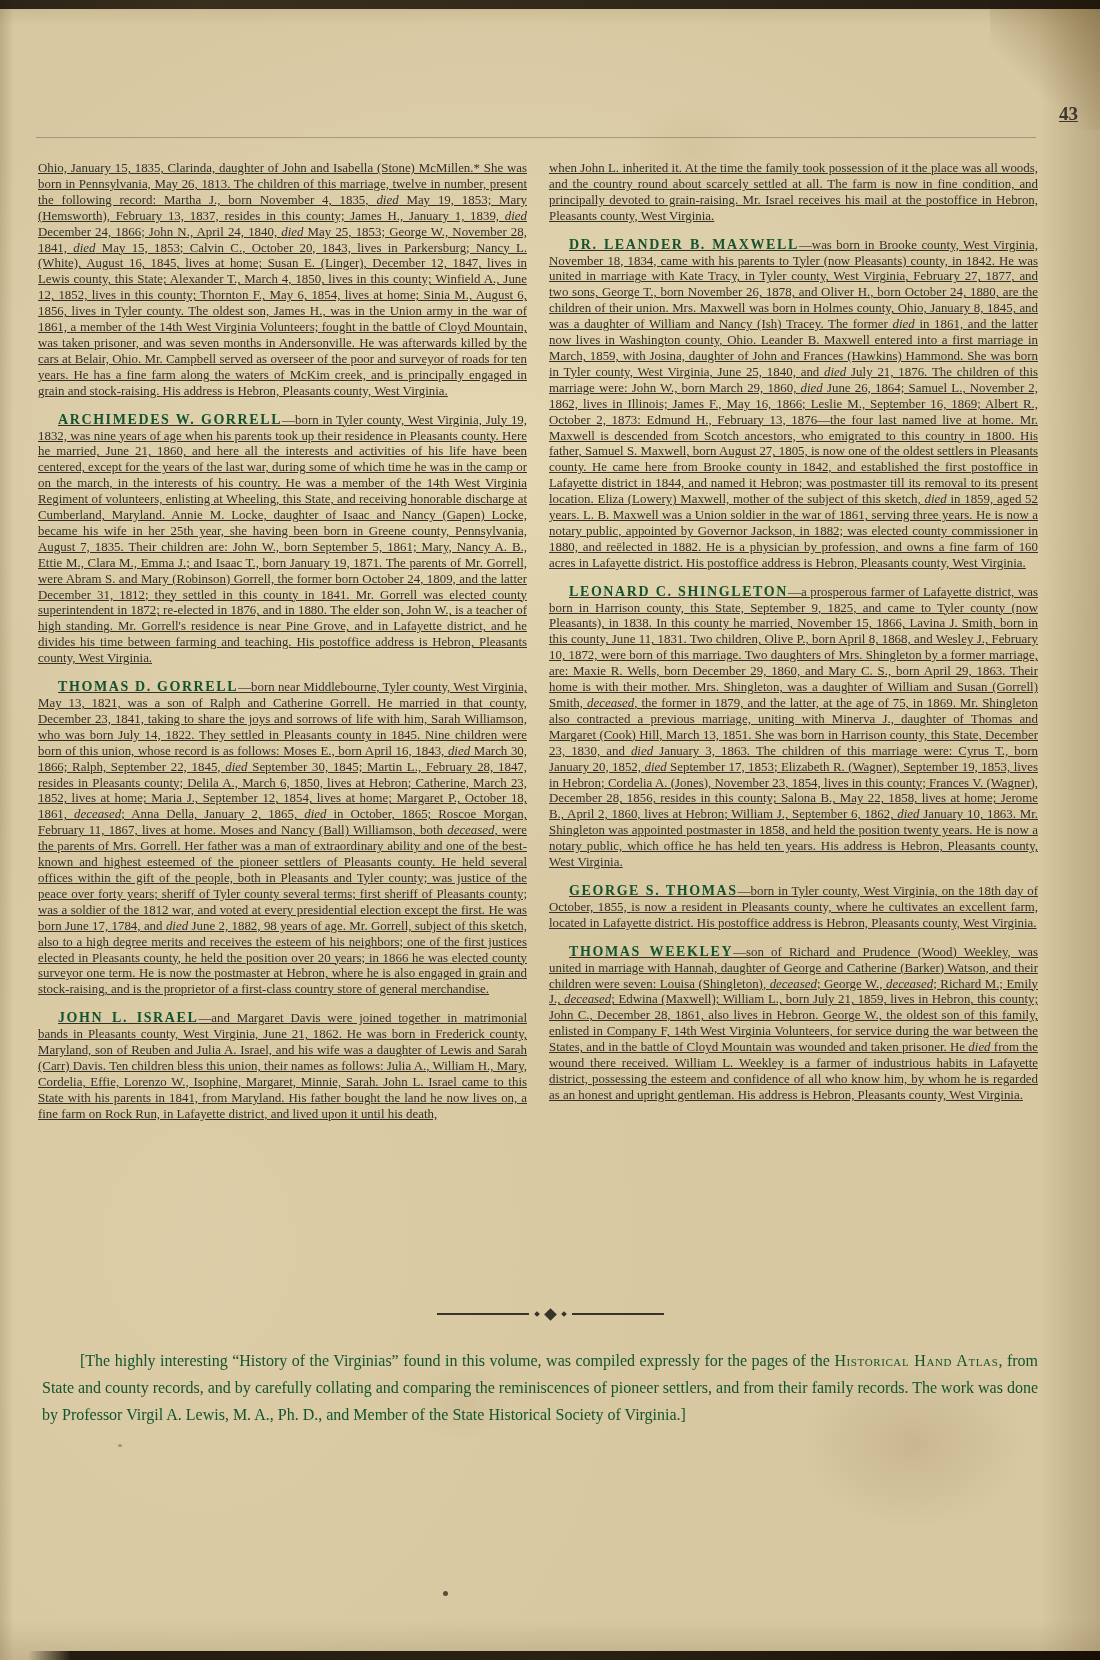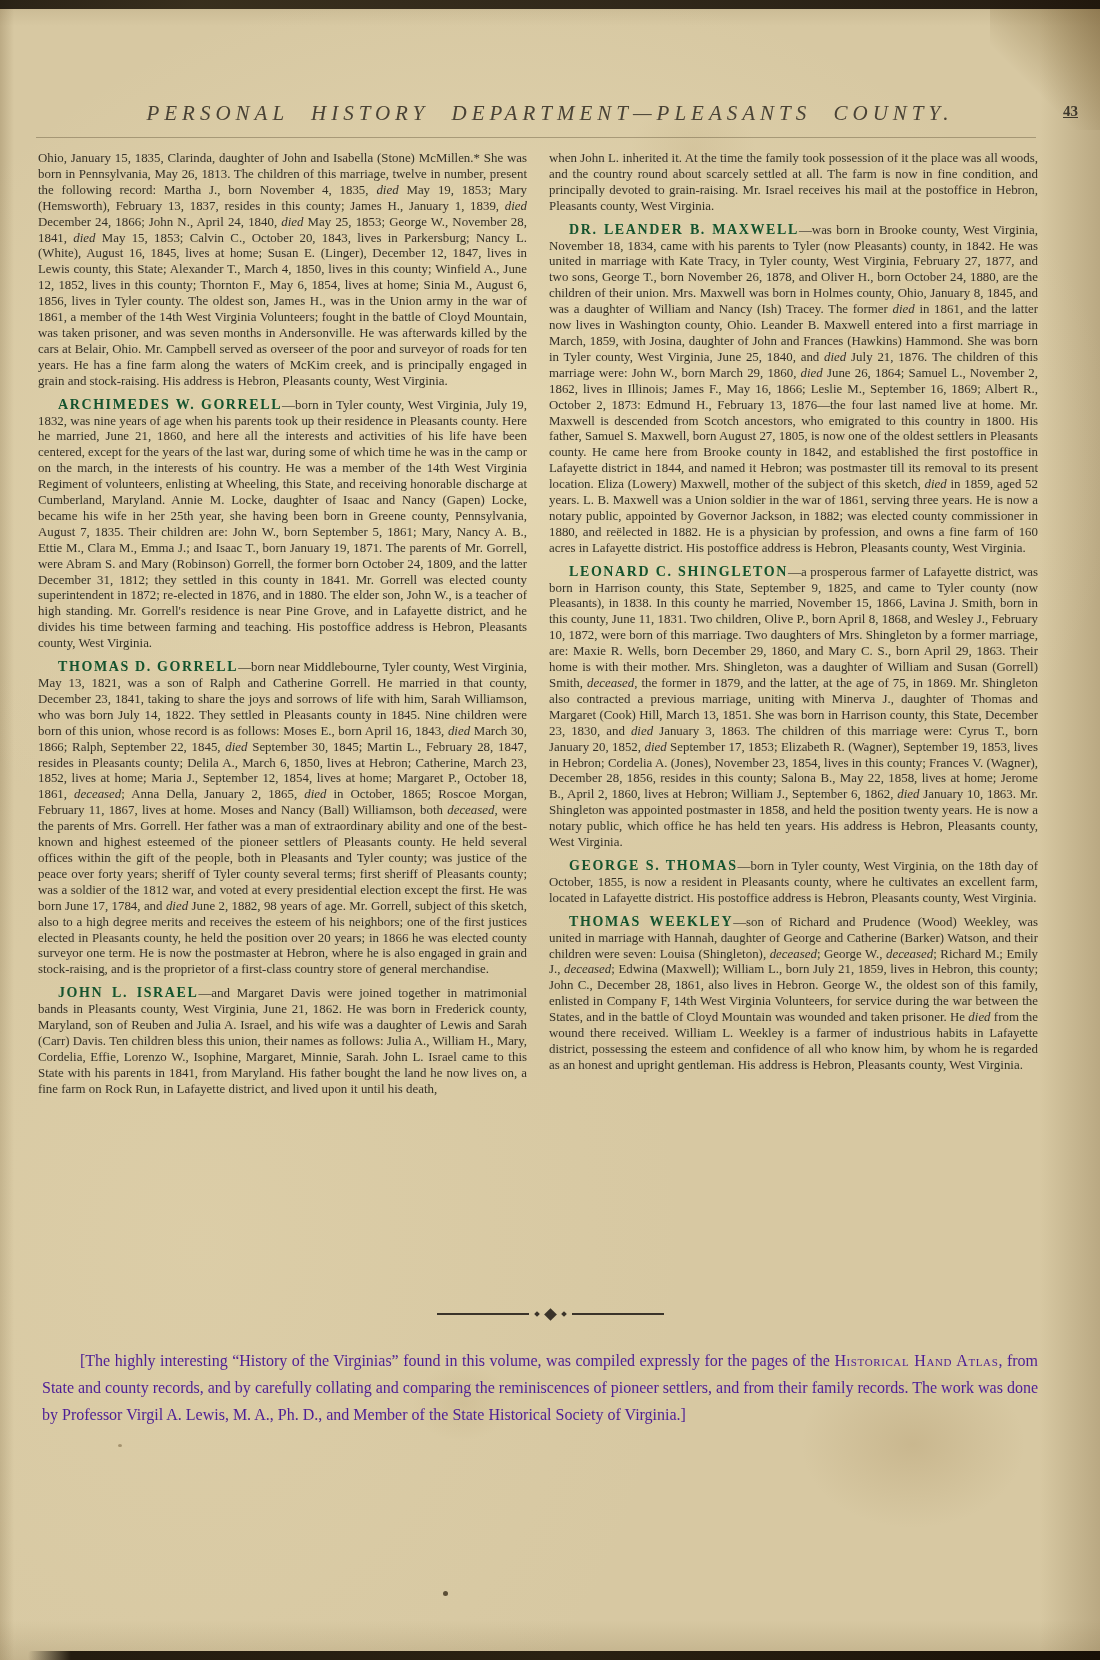--- a/index.html
+++ b/index.html
@@ -40,67 +40,66 @@
 
   
   .header{position:absolute;top:101px;left:40px;width:1020px;height:34px;}
   .header-title{
     display:block;text-align:center;
     font-family:"Liberation Serif","DejaVu Serif",serif;
     font-style:italic;font-size:21px;letter-spacing:5px;word-spacing:12px;
     color:#4a4336;white-space:nowrap;
   }
   .page-number{
-    position:absolute;right:-18px;top:2px;font-size:15px;font-weight:bold;color:#3d372c;
+    position:absolute;right:-18px;top:2px;font-size:19px;font-weight:bold;color:#3d372c;
     font-style:normal;letter-spacing:0;text-decoration:underline;
   }
   .header-rule{position:absolute;top:137px;left:36px;width:1000px;height:1px;background:rgba(84,70,44,.38);}
 
   
   .columns{
     position:absolute;top:149px;left:38px;width:1000px;
     display:flex;gap:22px;
   }
   .col{flex:1;color:#343027;font-size:12.9px;line-height:15.9px;text-align:justify;}
-  .col p{margin:2px 0 7px 0;}
+  .col p{margin:12px 0 7px 0;text-decoration:underline;}
   .col p.entry{text-indent:20px;}
   .run-head{
     font-weight:bold;font-size:14px;letter-spacing:1.6px;color:#14532d;
     text-indent:0;
   }
   .entry-body i{font-style:italic;}
 
   
   .divider{
     position:absolute;top:1306px;left:0;width:100%;height:16px;
     display:flex;align-items:center;justify-content:center;gap:6px;color:#3a332a;
   }
   .divider .line{width:92px;height:1.6px;background:#3a332a;}
   .divider .dot{width:4px;height:4px;background:#3a332a;transform:rotate(45deg);}
   .divider .diamond{width:9px;height:9px;background:#3a332a;transform:rotate(45deg);margin:0 1px;}
 
   
   .footer-note{
     position:absolute;top:1331px;left:42px;width:996px;
-    font-size:16px;line-height:27px;color:#4c1d95;text-align:justify;text-indent:38px;
+    font-size:16px;line-height:27px;color:#14532d;text-align:justify;text-indent:38px;
   }
   .sc{font-variant:small-caps;letter-spacing:.6px;}
 </style>
 </head>
 <body>
 
 <div class="paper-texture"></div>
 <div class="corner-curl"></div>
 <div class="edge-strip-top"></div>
 <div class="edge-strip-bottom"></div>
 <div class="ink-speck1"></div>
 <div class="ink-speck2"></div>
 
 <div class="header">
-  <span class="header-title">PERSONAL HISTORY DEPARTMENT—PLEASANTS COUNTY.</span>
   <span class="page-number">43</span>
 </div>
 <div class="header-rule"></div>
 
 <div class="columns">
 
   <div class="col">
     <p><span class="entry-body">Ohio, January 15, 1835, Clarinda, daughter of John and Isabella (Stone) McMillen.* She was born in Pennsylvania, May 26, 1813. The children of this marriage, twelve in number, present the following record: Martha J., born November 4, 1835, <i>died</i> May 19, 1853; Mary (Hemsworth), February 13, 1837, resides in this county; James H., January 1, 1839, <i>died</i> December 24, 1866; John N., April 24, 1840, <i>died</i> May 25, 1853; George W., November 28, 1841, <i>died</i> May 15, 1853; Calvin C., October 20, 1843, lives in Parkersburg; Nancy L. (White), August 16, 1845, lives at home; Susan E. (Linger), December 12, 1847, lives in Lewis county, this State; Alexander T., March 4, 1850, lives in this county; Winfield A., June 12, 1852, lives in this county; Thornton F., May 6, 1854, lives at home; Sinia M., August 6, 1856, lives in Tyler county. The oldest son, James H., was in the Union army in the war of 1861, a member of the 14th West Virginia Volunteers; fought in the battle of Cloyd Mountain, was taken prisoner, and was seven months in Andersonville. He was afterwards killed by the cars at Belair, Ohio. Mr. Campbell served as overseer of the poor and surveyor of roads for ten years. He has a fine farm along the waters of McKim creek, and is principally engaged in grain and stock-raising. His address is Hebron, Pleasants county, West Virginia.</span></p>
     <p class="entry"><span class="run-head">ARCHIMEDES W. GORRELL</span><span class="entry-body">—born in Tyler county, West Virginia, July 19, 1832, was nine years of age when his parents took up their residence in Pleasants county. Here he married, June 21, 1860, and here all the interests and activities of his life have been centered, except for the years of the last war, during some of which time he was in the camp or on the march, in the interests of his country. He was a member of the 14th West Virginia Regiment of volunteers, enlisting at Wheeling, this State, and receiving honorable discharge at Cumberland, Maryland. Annie M. Locke, daughter of Isaac and Nancy (Gapen) Locke, became his wife in her 25th year, she having been born in Greene county, Pennsylvania, August 7, 1835. Their children are: John W., born September 5, 1861; Mary, Nancy A. B., Ettie M., Clara M., Emma J.; and Isaac T., born January 19, 1871. The parents of Mr. Gorrell, were Abram S. and Mary (Robinson) Gorrell, the former born October 24, 1809, and the latter December 31, 1812; they settled in this county in 1841. Mr. Gorrell was elected county superintendent in 1872; re-elected in 1876, and in 1880. The elder son, John W., is a teacher of high standing. Mr. Gorrell's residence is near Pine Grove, and in Lafayette district, and he divides his time between farming and teaching. His postoffice address is Hebron, Pleasants county, West Virginia.</span></p>
     <p class="entry"><span class="run-head">THOMAS D. GORRELL</span><span class="entry-body">—born near Middlebourne, Tyler county, West Virginia, May 13, 1821, was a son of Ralph and Catherine Gorrell. He married in that county, December 23, 1841, taking to share the joys and sorrows of life with him, Sarah Williamson, who was born July 14, 1822. They settled in Pleasants county in 1845. Nine children were born of this union, whose record is as follows: Moses E., born April 16, 1843, <i>died</i> March 30, 1866; Ralph, September 22, 1845, <i>died</i> September 30, 1845; Martin L., February 28, 1847, resides in Pleasants county; Delila A., March 6, 1850, lives at Hebron; Catherine, March 23, 1852, lives at home; Maria J., September 12, 1854, lives at home; Margaret P., October 18, 1861, <i>deceased</i>; Anna Della, January 2, 1865, <i>died</i> in October, 1865; Roscoe Morgan, February 11, 1867, lives at home. Moses and Nancy (Ball) Williamson, both <i>deceased</i>, were the parents of Mrs. Gorrell. Her father was a man of extraordinary ability and one of the best-known and highest esteemed of the pioneer settlers of Pleasants county. He held several offices within the gift of the people, both in Pleasants and Tyler county; was justice of the peace over forty years; sheriff of Tyler county several terms; first sheriff of Pleasants county; was a soldier of the 1812 war, and voted at every presidential election except the first. He was born June 17, 1784, and <i>died</i> June 2, 1882, 98 years of age. Mr. Gorrell, subject of this sketch, also to a high degree merits and receives the esteem of his neighbors; one of the first justices elected in Pleasants county, he held the position over 20 years; in 1866 he was elected county surveyor one term. He is now the postmaster at Hebron, where he is also engaged in grain and stock-raising, and is the proprietor of a first-class country store of general merchandise.</span></p>

